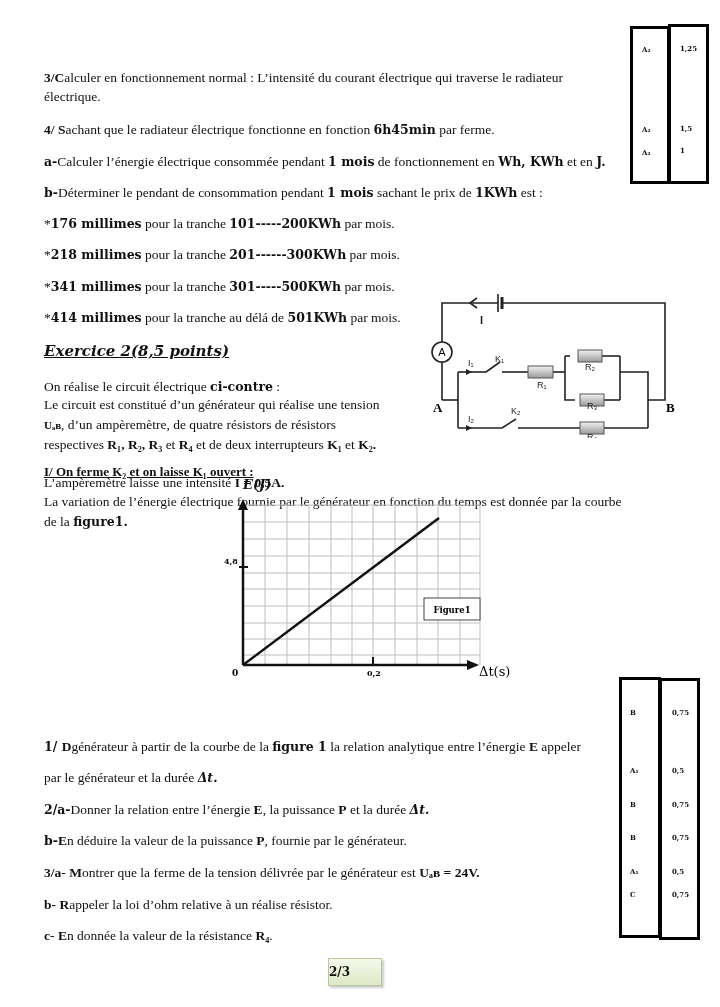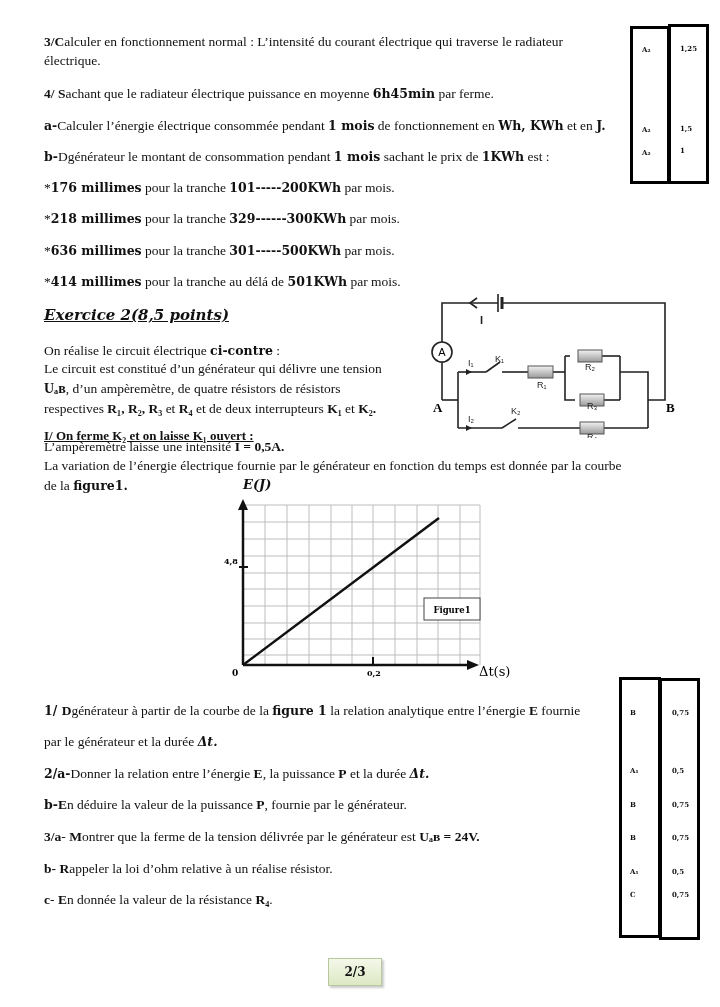--- a/index.html
+++ b/index.html
@@ -1,70 +1,70 @@
 <!DOCTYPE html>
 <html><head>
 <meta charset="utf-8">
 <style>
   html, body { margin:0; padding:0; background:#fff; }
   body { width:720px; height:1007px; position:relative; overflow:hidden;
          font-family:"Liberation Serif", serif; color:#111; font-size:13.5px; }
   .abs { position:absolute; }
-  .line { position:absolute; left:44px; white-space:nowrap; line-height:16px; }
+  .line { position:absolute; left:44px; white-space:nowrap; line-height:16px;margin-top:36px; }
   b, .b { font-weight:bold; }
   .bs { font-family:"DejaVu Serif", serif; font-weight:bold; font-size:12.5px; }
   .u { text-decoration:underline; }
   .ex-title { font-family:"DejaVu Serif", serif; font-weight:bold; font-style:italic;
               text-decoration:underline; font-size:15px; }
   .gcol { position:absolute; border:3px solid #000; box-sizing:border-box; }
   .gtxt { position:absolute; font-family:"DejaVu Serif", serif; font-size:7px; font-weight:bold; }
   .pagebox { position:absolute; left:328px; top:958px; width:52px; height:26px;
      background:linear-gradient(#f4f8ea,#dde8c4); border:1px solid #b9c79e;
-     box-shadow:2px 2px 2px #ccc; text-align:center; line-height:26px;
+     box-shadow:2px 2px 2px #ccc; line-height:26px;
      font-family:"DejaVu Serif", serif; font-weight:bold; font-size:12px; }
 </style>
 </head>
 <body>
 
 <div class="line" style="top:34px">
   <b>3/</b><b>C</b><span>alculer en fonctionnement normal : L’intensité du courant électrique qui traverse le radiateur</span>
 </div>
 <div class="line" style="top:53px"><span>électrique.</span></div>
 
 <div class="line" style="top:86px">
-  <b>4/ </b><b>S</b><span>achant que le radiateur électrique puissance en moyenne </span><span class="bs">6h45min</span><span> par ferme.</span>
+  <b>4/ </b><b>S</b><span>achant que le radiateur électrique fonctionne en fonction </span><span class="bs">6h45min</span><span> par ferme.</span>
 </div>
 
 <div class="line" style="top:118px">
   <span class="bs">a-</span><span>C</span><span>alculer l’énergie électrique consommée pendant </span><span class="bs">1 mois</span><span> de fonctionnement en </span><span class="bs">Wh, KWh</span><span> et en </span><span class="bs">J.</span>
 </div>
 
 <div class="line" style="top:149px">
-  <span class="bs">b-</span><span>D</span><span>générateur le montant de consommation pendant </span><span class="bs">1 mois</span><span> sachant le prix de </span><span class="bs">1KWh</span><span> est :</span>
+  <span class="bs">b-</span><span>D</span><span>éterminer le pendant de consommation pendant </span><span class="bs">1 mois</span><span> sachant le prix de </span><span class="bs">1KWh</span><span> est :</span>
 </div>
 
 <div class="line" style="top:180px"><span>*</span><span class="bs">176 millimes</span><span> pour la tranche </span><span class="bs">101-----200KWh</span><span> par mois.</span></div>
-<div class="line" style="top:211px"><span>*</span><span class="bs">218 millimes</span><span> pour la tranche </span><span class="bs">329------300KWh</span><span> par mois.</span></div>
-<div class="line" style="top:243px"><span>*</span><span class="bs">636 millimes</span><span> pour la tranche </span><span class="bs">301-----500KWh</span><span> par mois.</span></div>
+<div class="line" style="top:211px"><span>*</span><span class="bs">218 millimes</span><span> pour la tranche </span><span class="bs">201------300KWh</span><span> par mois.</span></div>
+<div class="line" style="top:243px"><span>*</span><span class="bs">341 millimes</span><span> pour la tranche </span><span class="bs">301-----500KWh</span><span> par mois.</span></div>
 <div class="line" style="top:274px"><span>*</span><span class="bs">414 millimes</span><span> pour la tranche au délá de </span><span class="bs">501KWh</span><span> par mois.</span></div>
 
 <div class="gcol" style="left:630px;top:26px;width:40px;height:158px"></div>
 <div class="gcol" style="left:668px;top:24px;width:41px;height:160px"></div>
 <span class="gtxt" style="left:642px;top:45px">A₂</span>
 <span class="gtxt" style="left:680px;top:44px">1,25</span>
 <span class="gtxt" style="left:642px;top:125px">A₂</span>
 <span class="gtxt" style="left:680px;top:124px">1,5</span>
 <span class="gtxt" style="left:642px;top:148px">A₂</span>
 <span class="gtxt" style="left:680px;top:146px">1</span>
 
 <div class="line ex-title" style="top:307px">Exercice 2(8,5 points)</div>
 
 <div class="line" style="top:343px"><span>On réalise le circuit électrique </span><span class="bs">ci-contre</span><span> :</span></div>
-<div class="line" style="top:361px"><span>Le circuit est constitué d’un générateur qui délivre une tension</span></div>
-<div class="line" style="top:381px"><b style="font-size:14px">Uₐʙ</b><span>, d’un ampèremètre, de quatre résistors de résistors</span></div>
+<div class="line" style="top:361px"><span>Le circuit est constitué d’un générateur qui réalise une tension</span></div>
+<div class="line" style="top:381px"><b style="font-size:11px">Uₐʙ</b><span>, d’un ampèremètre, de quatre résistors de résistors</span></div>
 <div class="line" style="top:401px"><span>respectives </span><b>R₁, R₂, R₃</b><span> et </span><b>R₄</b><span> et de deux interrupteurs </span><b>K₁</b><span> et </span><b>K₂.</b></div>
 <div class="line u" style="top:428px;font-family:Liberation Serif, serif;font-weight:bold;font-size:13px">I/ On ferme K₂ et on laisse K₁ ouvert :</div>
 <div class="line" style="top:439px"><span>L’ampèremètre laisse une intensité </span><b>I = 0,5A.</b></div>
 <div class="line" style="top:458px"><span>La variation de l’énergie électrique fournie par le générateur en fonction du temps est donnée par la courbe</span></div>
 <div class="line" style="top:478px"><span>de la </span><span class="bs">figure1.</span></div>
 
 <svg class="abs" style="left:420px;top:288px" width="270" height="150">
   <g stroke="#222" stroke-width="1.6" fill="none">
 
     <polyline points="22,55 22,15 78,15"></polyline>
@@ -168,21 +168,21 @@
 
   <text x="9" y="69" font-family="DejaVu Serif, serif" font-size="8" font-weight="bold">4,8</text>
   <text x="17" y="181" font-family="DejaVu Serif, serif" font-size="9" font-weight="bold">0</text>
   <text x="152" y="181" font-family="DejaVu Serif, serif" font-size="8" font-weight="bold">0,2</text>
   <text x="264" y="181" font-family="DejaVu Serif, serif" font-size="13">Δt(s)</text>
 
   <rect x="209" y="103" width="56" height="22" fill="#fff" stroke="#444" stroke-width="1"></rect>
   <text x="237" y="118" text-anchor="middle" font-family="DejaVu Serif, serif" font-size="8.5" font-weight="bold">Figure1</text>
 </svg>
 
-<div class="line" style="top:703px"><span class="bs">1/  </span><b>D</b><span>générateur à partir de la courbe de la </span><span class="bs">figure 1</span><span> la relation analytique entre l’énergie </span><b>E</b><span> fournie</span></div>
+<div class="line" style="top:703px"><span class="bs">1/  </span><b>D</b><span>générateur à partir de la courbe de la </span><span class="bs">figure 1</span><span> la relation analytique entre l’énergie </span><b>E</b><span> appeler</span></div>
 <div class="line" style="top:734px"><span>par le générateur et la durée </span><span class="bs" style="font-style:italic">Δt.</span></div>
 <div class="line" style="top:766px"><span class="bs">2/a-</span><span>Donner la relation entre l’énergie </span><b>E</b><span>, la puissance </span><b>P</b><span> et la durée </span><span class="bs" style="font-style:italic">Δt.</span></div>
 <div class="line" style="top:797px"><span class="bs">b-</span><b>E</b><span>n déduire la valeur de la puissance </span><b>P</b><span>, fournie par le générateur.</span></div>
 <div class="line" style="top:829px"><b>3/a</b><span>- </span><b>M</b><span>ontrer que la ferme de la tension délivrée par le générateur est </span><b>Uₐʙ = 24V.</b></div>
 <div class="line" style="top:861px"><b>b-</b><span> </span><b>R</b><span>appeler la loi d’ohm relative à un réalise résistor.</span></div>
 <div class="line" style="top:892px"><b>c</b><span>- </span><b>E</b><span>n donnée la valeur de la résistance </span><b>R₄</b><span>.</span></div>
 
 <div class="gcol" style="left:619px;top:677px;width:42px;height:261px"></div>
 <div class="gcol" style="left:659px;top:678px;width:41px;height:262px"></div>
 <span class="gtxt" style="left:630px;top:708px">B</span>

